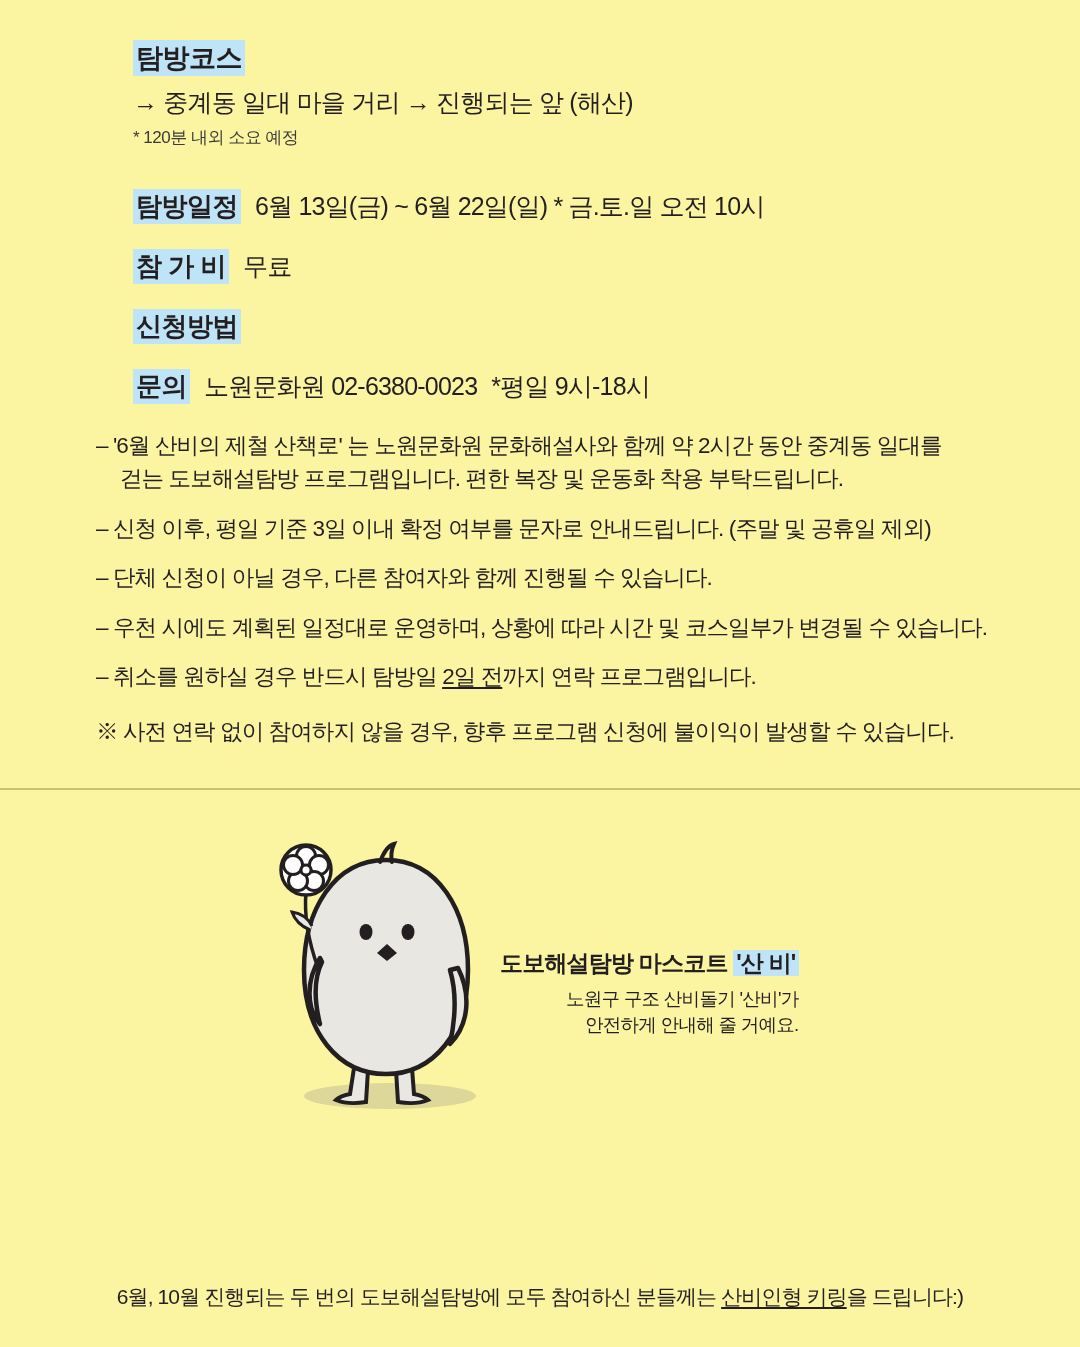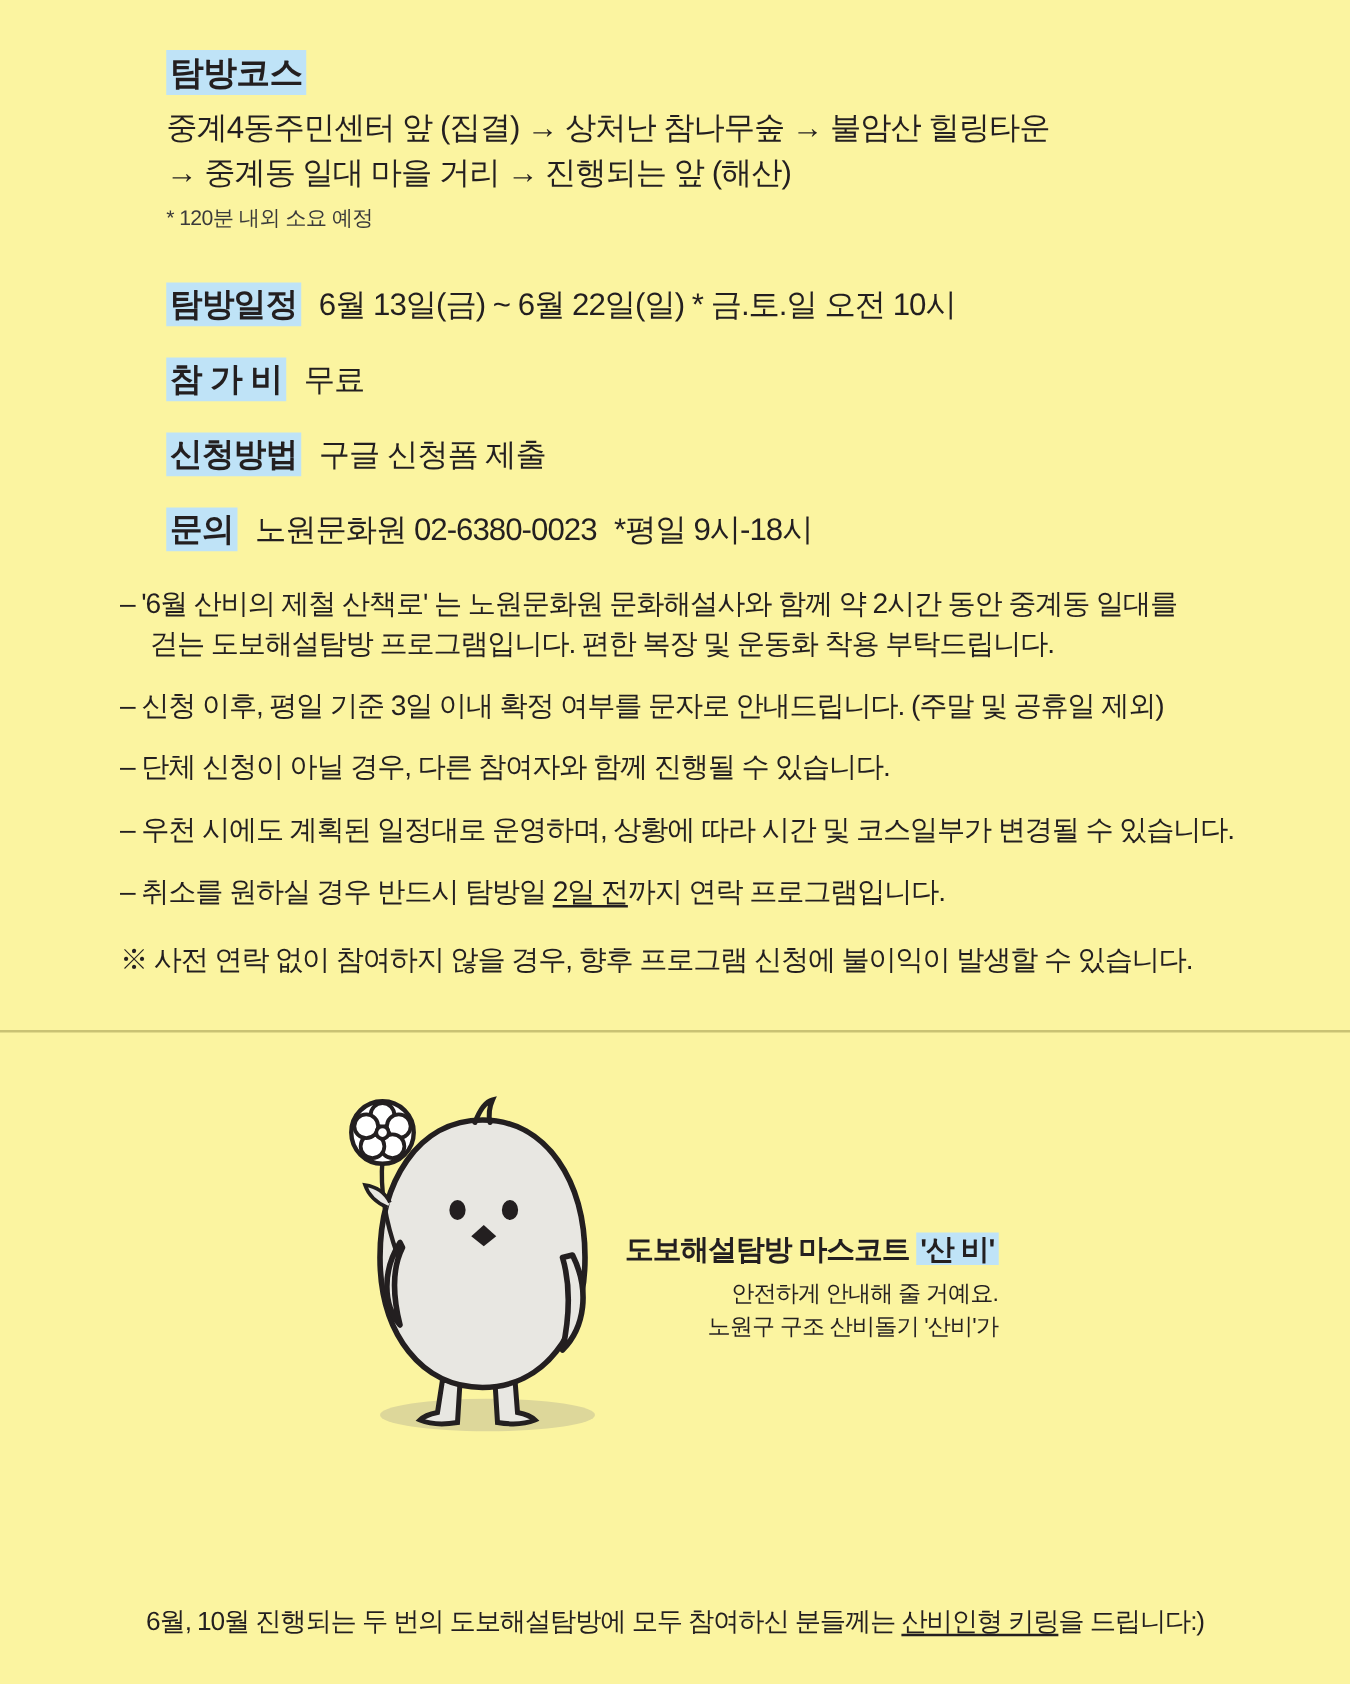--- a/index.html
+++ b/index.html
@@ -183,40 +183,38 @@
 </style>
 </head>
 <body>
 
 <div class="page">
 
   <div class="info-block">
 
     <div class="course-section">
       <div class="course-title hl">탐방코스</div>
-      <div class="course-line">중계4동주민센터 앞 (집결) → 상처난  참나무숲 → 불암산 힐링타운</div>
       <div class="course-line">→ 중계동 일대 마을 거리 → 진행되는 앞 (해산)</div>
       <div class="course-note">* 120분 내외 소요 예정</div>
     </div>
 
     <div class="detail-rows">
 
       <div class="detail-row">
         <span class="detail-label">탐방일정</span>
         <span class="detail-value">6월 13일(금) ~ 6월 22일(일)  * 금.토.일 오전 10시</span>
       </div>
 
       <div class="detail-row">
         <span class="detail-label">참 가 비</span>
         <span class="detail-value">무료</span>
       </div>
 
       <div class="detail-row">
         <span class="detail-label">신청방법</span>
-        <span class="detail-value">구글 신청폼 제출</span>
       </div>
 
       <div class="detail-row">
         <span class="detail-label">문의</span>
         <span class="detail-value">노원문화원 02-6380-0023</span>
         <span class="detail-value small">*평일 9시-18시</span>
       </div>
 
     </div>
 
@@ -275,21 +273,21 @@
           <circle cx="8" cy="11" r="9.5" fill="#ffffff" stroke="#231f20" stroke-width="3"></circle>
           <circle cx="-8" cy="11" r="9.5" fill="#ffffff" stroke="#231f20" stroke-width="3"></circle>
           <circle cx="-13" cy="-5" r="9.5" fill="#ffffff" stroke="#231f20" stroke-width="3"></circle>
           <circle cx="0" cy="0" r="5" fill="#ffffff" stroke="#231f20" stroke-width="3"></circle>
         </g>
       </svg>
     </div>
 
     <div class="mascot-text">
       <div class="mascot-title"><span>도보해설탐방 마스코트 </span><span class="name">'산 비'</span></div>
+      <div class="mascot-sub">노원구 구조 산비돌기 '산비'가</div>
       <div class="mascot-sub">안전하게 안내해 줄 거예요.</div>
-      <div class="mascot-sub">노원구 구조 산비돌기 '산비'가</div>
     </div>
 
     <div class="footer-note"><span>6월, 10월 진행되는 두 번의 도보해설탐방에 모두 참여하신 분들께는 </span><u>산비인형 키링</u><span>을 드립니다:)</span></div>
 
   </div>
 
 </div>
 
 </body></html>

